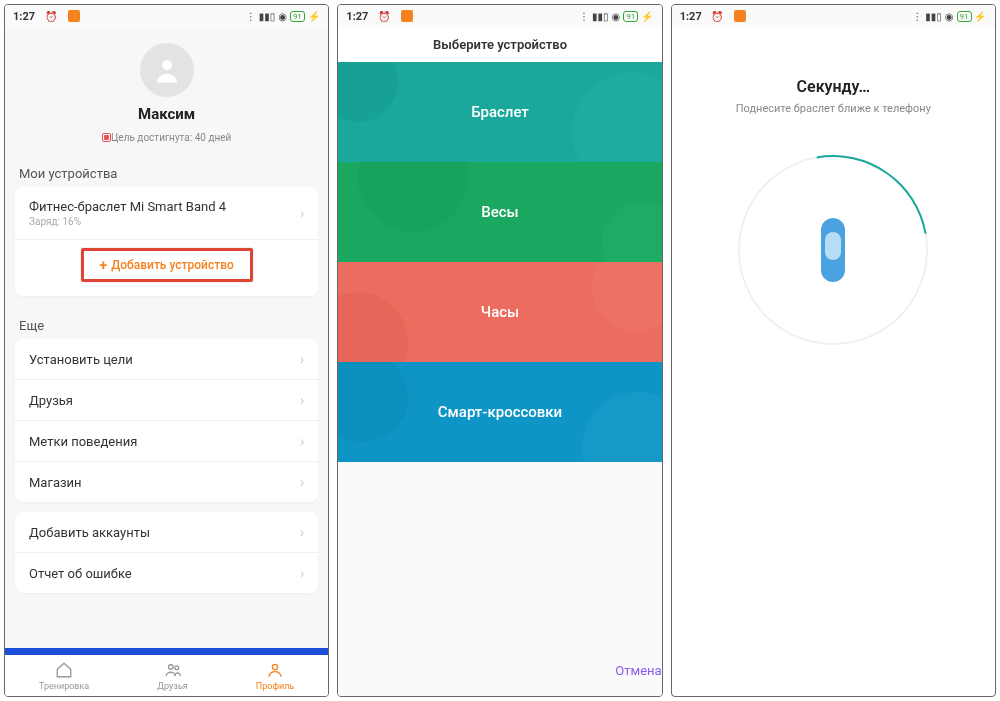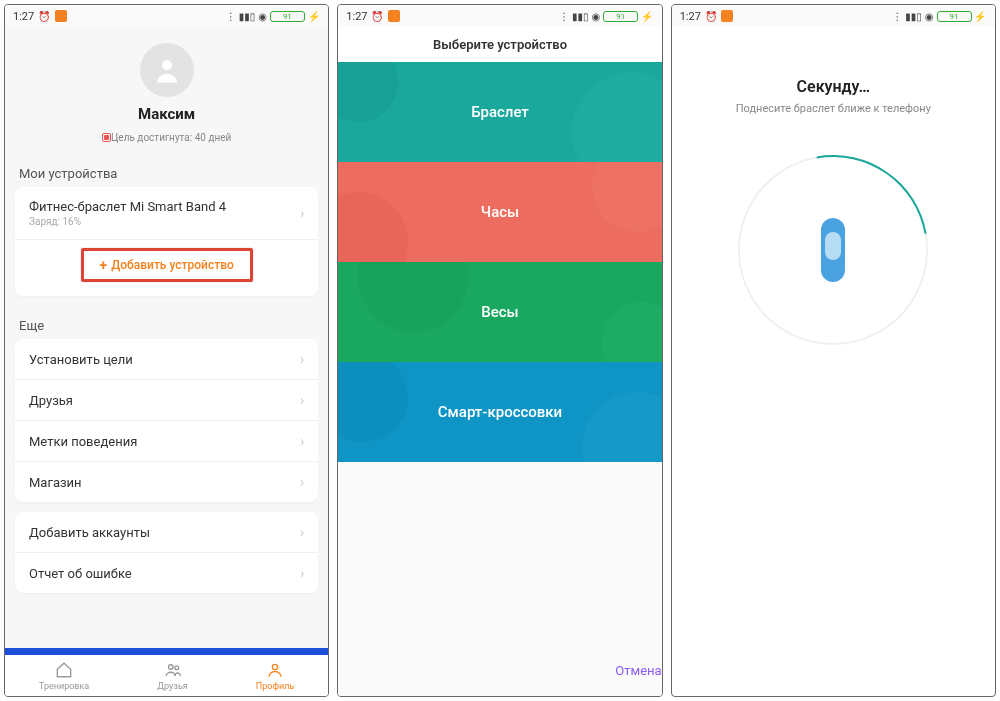--- a/index.html
+++ b/index.html
@@ -25,29 +25,29 @@
   .statusbar {
     height: 22px;
     background: #fafafa;
     display: flex;
     align-items: center;
     justify-content: space-between;
     padding: 0 8px;
     font-size: 11px;
     color: #333;
   }
-  .sb-left { display: flex; align-items: center; gap: 4px; }
+  .sb-left { display: flex; align-items: center; gap: 10px; font-weight: bold; }
   .sb-right { display: flex; align-items: center; gap: 3px; }
   .alarm-icon { font-size: 10px; }
   .sq-icon { width: 12px; height: 12px; background: #f58220; border-radius: 2px; }
   .sig-icon, .wifi-icon, .bt-icon, .bolt-icon { font-size: 10px; color: #444; }
   .battery {
     border: 1px solid #3a3;
     border-radius: 3px;
-    padding: 0 12px;
+    padding: 0 2px;
     font-size: 8px;
     color: #3a3;
     display: inline-flex;
     align-items: flex-start;
     height: 11px;
   }
 
   
   .s1-content { flex: 1; overflow: hidden; display: flex; flex-direction: column; }
   .profile-header { text-align: center; padding: 16px 0 8px; }
@@ -279,29 +279,29 @@
     </div>
   </div>
 
   <div class="s2-header">Выберите устройство</div>
   <div class="tiles">
     <div class="tile teal">
       <div class="bubble" style="width:80px;height:80px;background:#0f8d83;left:-20px;top:-20px"></div>
       <div class="bubble" style="width:120px;height:120px;background:#2cb9ad;right:-30px;top:10px"></div>
       <span>Браслет</span>
     </div>
+    <div class="tile green">
+      <div class="bubble" style="width:110px;height:110px;background:#149751;left:20px;top:-40px"></div>
+      <div class="bubble" style="width:80px;height:80px;background:#2cbb73;right:-20px;bottom:-20px"></div>
+      <span>Весы</span>
+    </div>
     <div class="tile red">
       <div class="bubble" style="width:100px;height:100px;background:#d85547;left:-30px;bottom:-30px"></div>
       <div class="bubble" style="width:90px;height:90px;background:#f08477;right:-20px;top:-20px"></div>
       <span>Часы</span>
-    </div>
-    <div class="tile green">
-      <div class="bubble" style="width:110px;height:110px;background:#149751;left:20px;top:-40px"></div>
-      <div class="bubble" style="width:80px;height:80px;background:#2cbb73;right:-20px;bottom:-20px"></div>
-      <span>Весы</span>
     </div>
     <div class="tile blue">
       <div class="bubble" style="width:90px;height:90px;background:#0a7ea8;left:-20px;top:-10px"></div>
       <div class="bubble" style="width:110px;height:110px;background:#2aa8d4;right:-30px;bottom:-40px"></div>
       <span>Смарт-кроссовки</span>
     </div>
     <div class="s2-spacer"></div>
   </div>
   <div class="s2-cancel">Отмена</div>
 </div>

